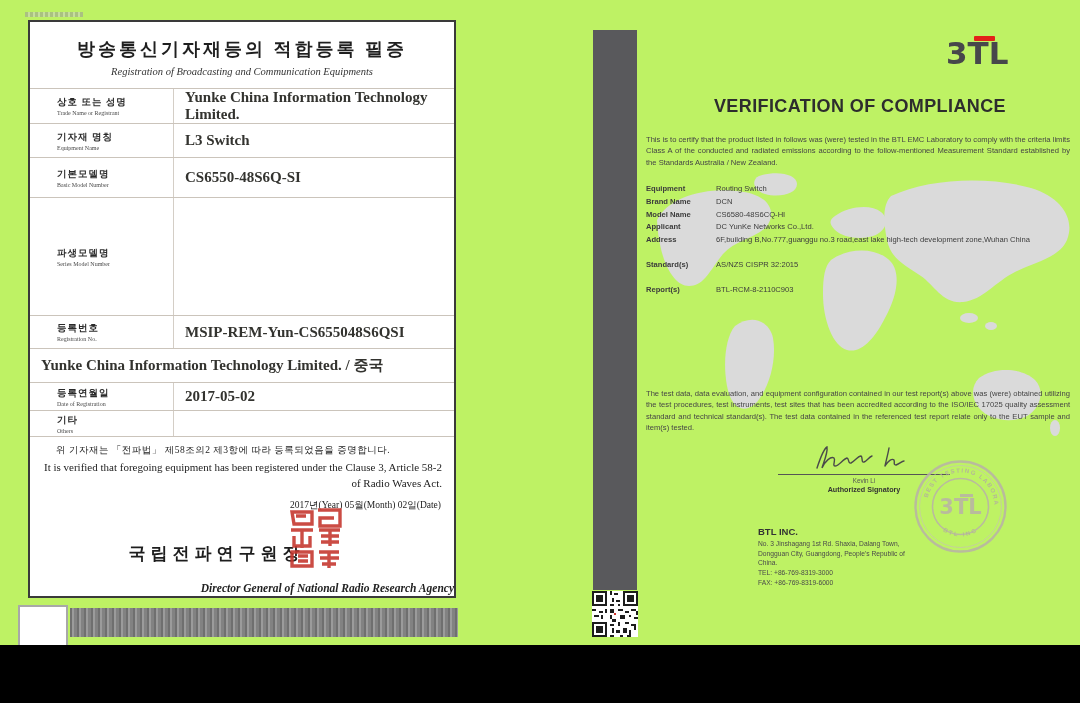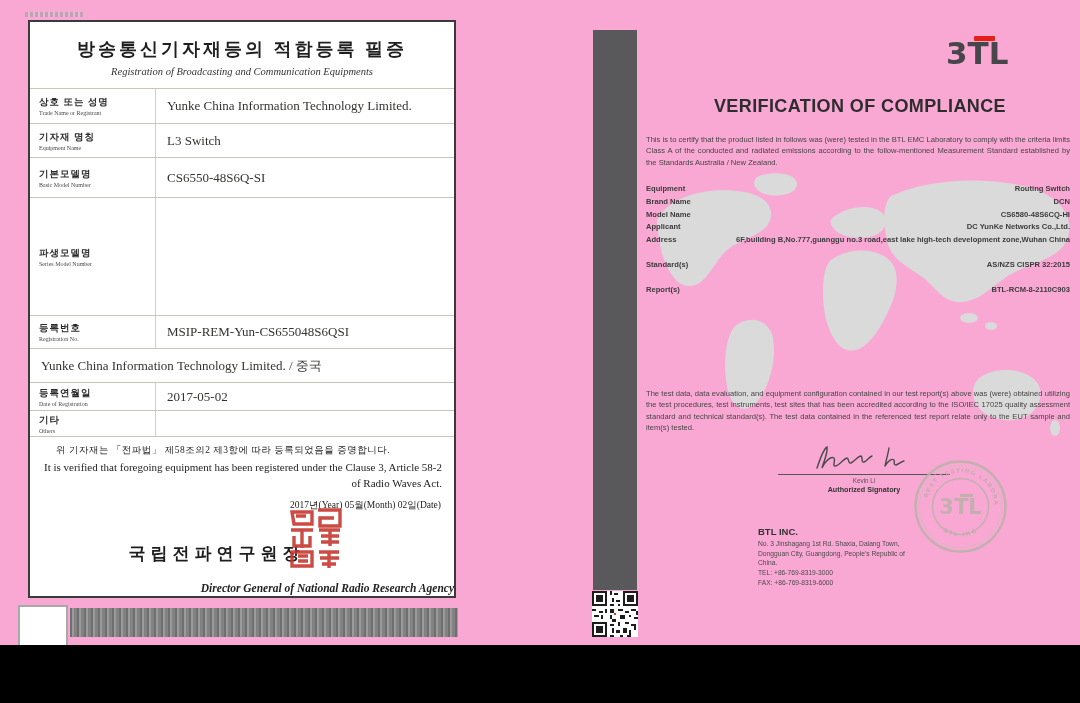--- a/index.html
+++ b/index.html
@@ -1,36 +1,36 @@
 <!DOCTYPE html>
 <html><head>
 <meta charset="utf-8">
 <style>
   html,body{margin:0;padding:0;background:#fff;}
-  .page{position:relative;width:1080px;height:703px;background:#f9a8d4;overflow:hidden;
+  .page{position:relative;width:1080px;height:703px;background:#bef264;overflow:hidden;
         font-family:"Liberation Sans","DejaVu Sans",sans-serif;}
   .abs{position:absolute;}
 
   
   .smudge{left:25px;top:12px;width:58px;height:5px;opacity:.55;
           background:repeating-linear-gradient(90deg,#9a9a9a 0 3px,#cfcfcf 3px 5px);filter:blur(.4px);}
   .cert{left:28px;top:20px;width:424px;height:574px;border:2px solid #3a3a3a;background:#fff;
         font-family:"Liberation Serif","DejaVu Serif",serif;color:#2e2e2e;filter:blur(.22px);}
   .cert-title{margin-top:15px;text-align:center;font-size:18px;font-weight:bold;letter-spacing:3px;color:#1f1f1f;}
   .cert-sub{margin-top:5px;text-align:center;font-size:10.5px;font-style:italic;color:#333;}
   .ltable{margin-top:11px;border-top:1px solid #cbc4bb;}
   .lrow{display:flex;border-bottom:1px solid #cbc4bb;}
   .lrow:nth-of-type(1){height:34px;} .lrow:nth-of-type(2){height:33px;}
   .lrow:nth-of-type(3){height:39px;} .lrow:nth-of-type(4){height:117px;}
   .lrow:nth-of-type(5){height:32px;} .lrow:nth-of-type(6){height:33px;}
   .lrow:nth-of-type(7){height:27px;} .lrow:nth-of-type(8){height:25px;}
-  .lcell{width:116px;border-right:1px solid #d4cec6;padding-left:9px;display:flex;flex-direction:column;justify-content:center;}
+  .lcell{width:116px;border-right:1px solid #d4cec6;padding-left:27px;display:flex;flex-direction:column;justify-content:center;}
   .lko{font-size:9.5px;font-weight:bold;letter-spacing:1px;color:#2a2a2a;}
   .len{font-size:6px;color:#4a4a4a;margin-top:1px;}
-  .lval{flex:1;display:flex;align-items:center;padding-left:11px;font-size:13px;font-weight:normal;color:#33332f;}
+  .lval{flex:1;display:flex;align-items:center;padding-left:11px;font-size:15px;font-weight:bold;color:#33332f;}
   .lstate{padding:7px 12px 0 12px;}
   .lstate .ko{font-size:9.5px;color:#222;text-indent:14px;letter-spacing:.5px;}
   .lstate .en{font-size:11px;color:#222;margin-top:3px;line-height:1.45;text-align:right;}
   .ldate{text-align:right;padding-right:13px;font-size:9.5px;margin-top:7px;color:#222;}
   .lagency-wrap{position:relative;height:58px;margin-top:8px;}
   .lagency{position:absolute;left:0;width:88%;text-align:center;top:22px;font-size:17px;font-weight:bold;letter-spacing:5px;color:#1d1d1d;}
   .lstamp{position:absolute;left:256px;top:-14px;width:58px;height:66px;opacity:.95;}
   .ldirector{text-align:right;font-size:11.5px;font-weight:bold;font-style:italic;margin-top:4px;color:#222;}
   .lfoot{text-align:center;color:#c23a30;font-size:6.8px;line-height:1.6;margin-top:12px;letter-spacing:.3px;}
   .whitebox{left:18px;top:605px;width:46px;height:40px;border:2px solid #a8a8a8;background:#fff;}
@@ -45,21 +45,21 @@
   .map{left:638px;top:168px;width:442px;height:292px;}
   .rlogo{left:946px;top:34px;width:80px;height:40px;color:#47474b;font-weight:bold;font-size:31px;
          font-family:"DejaVu Sans","Liberation Sans",sans-serif;letter-spacing:0;line-height:38px;}
   .logo-redbar{position:absolute;left:28px;top:2px;width:21px;height:5px;background:#e32119;border-radius:1px;}
   .rtitle{left:650px;top:96px;width:420px;text-align:center;font-size:18px;font-weight:bold;color:#2d2d2d;letter-spacing:.4px;}
   .rtext{color:#454545;font-size:7.6px;line-height:1.5;text-align:justify;}
   .rintro{left:646px;top:134px;width:424px;}
   .rfields{left:646px;top:184px;width:424px;font-size:7.6px;color:#3c3c3c;}
   .rfield{display:flex;margin-bottom:2.5px;}
   .rlabel{width:70px;font-weight:bold;}
-  .rvalue{width:354px;font-weight:bold;line-height:1.35;text-align:right;}
+  .rvalue{width:354px;font-weight:normal;line-height:1.35;}
   .gap-std{margin-top:15px;}
   .gap-rep{margin-top:14px;}
   .rbody{left:646px;top:388px;width:424px;}
   .rsig{left:778px;top:444px;width:172px;text-align:center;color:#3c3c3c;}
   .sigline{border-top:1px solid #555;margin-top:-2px;}
   .signame{font-size:6.3px;margin-top:2px;color:#555;}
   .sigtitle{font-size:7.2px;font-weight:bold;margin-top:1px;color:#333;}
   .rseal{left:912px;top:458px;width:97px;height:97px;opacity:.85;}
   .rcompany{left:758px;top:526px;width:212px;text-align:left;color:#4a4a4a;}
   .rname{font-size:9.5px;font-weight:bold;color:#333;}

